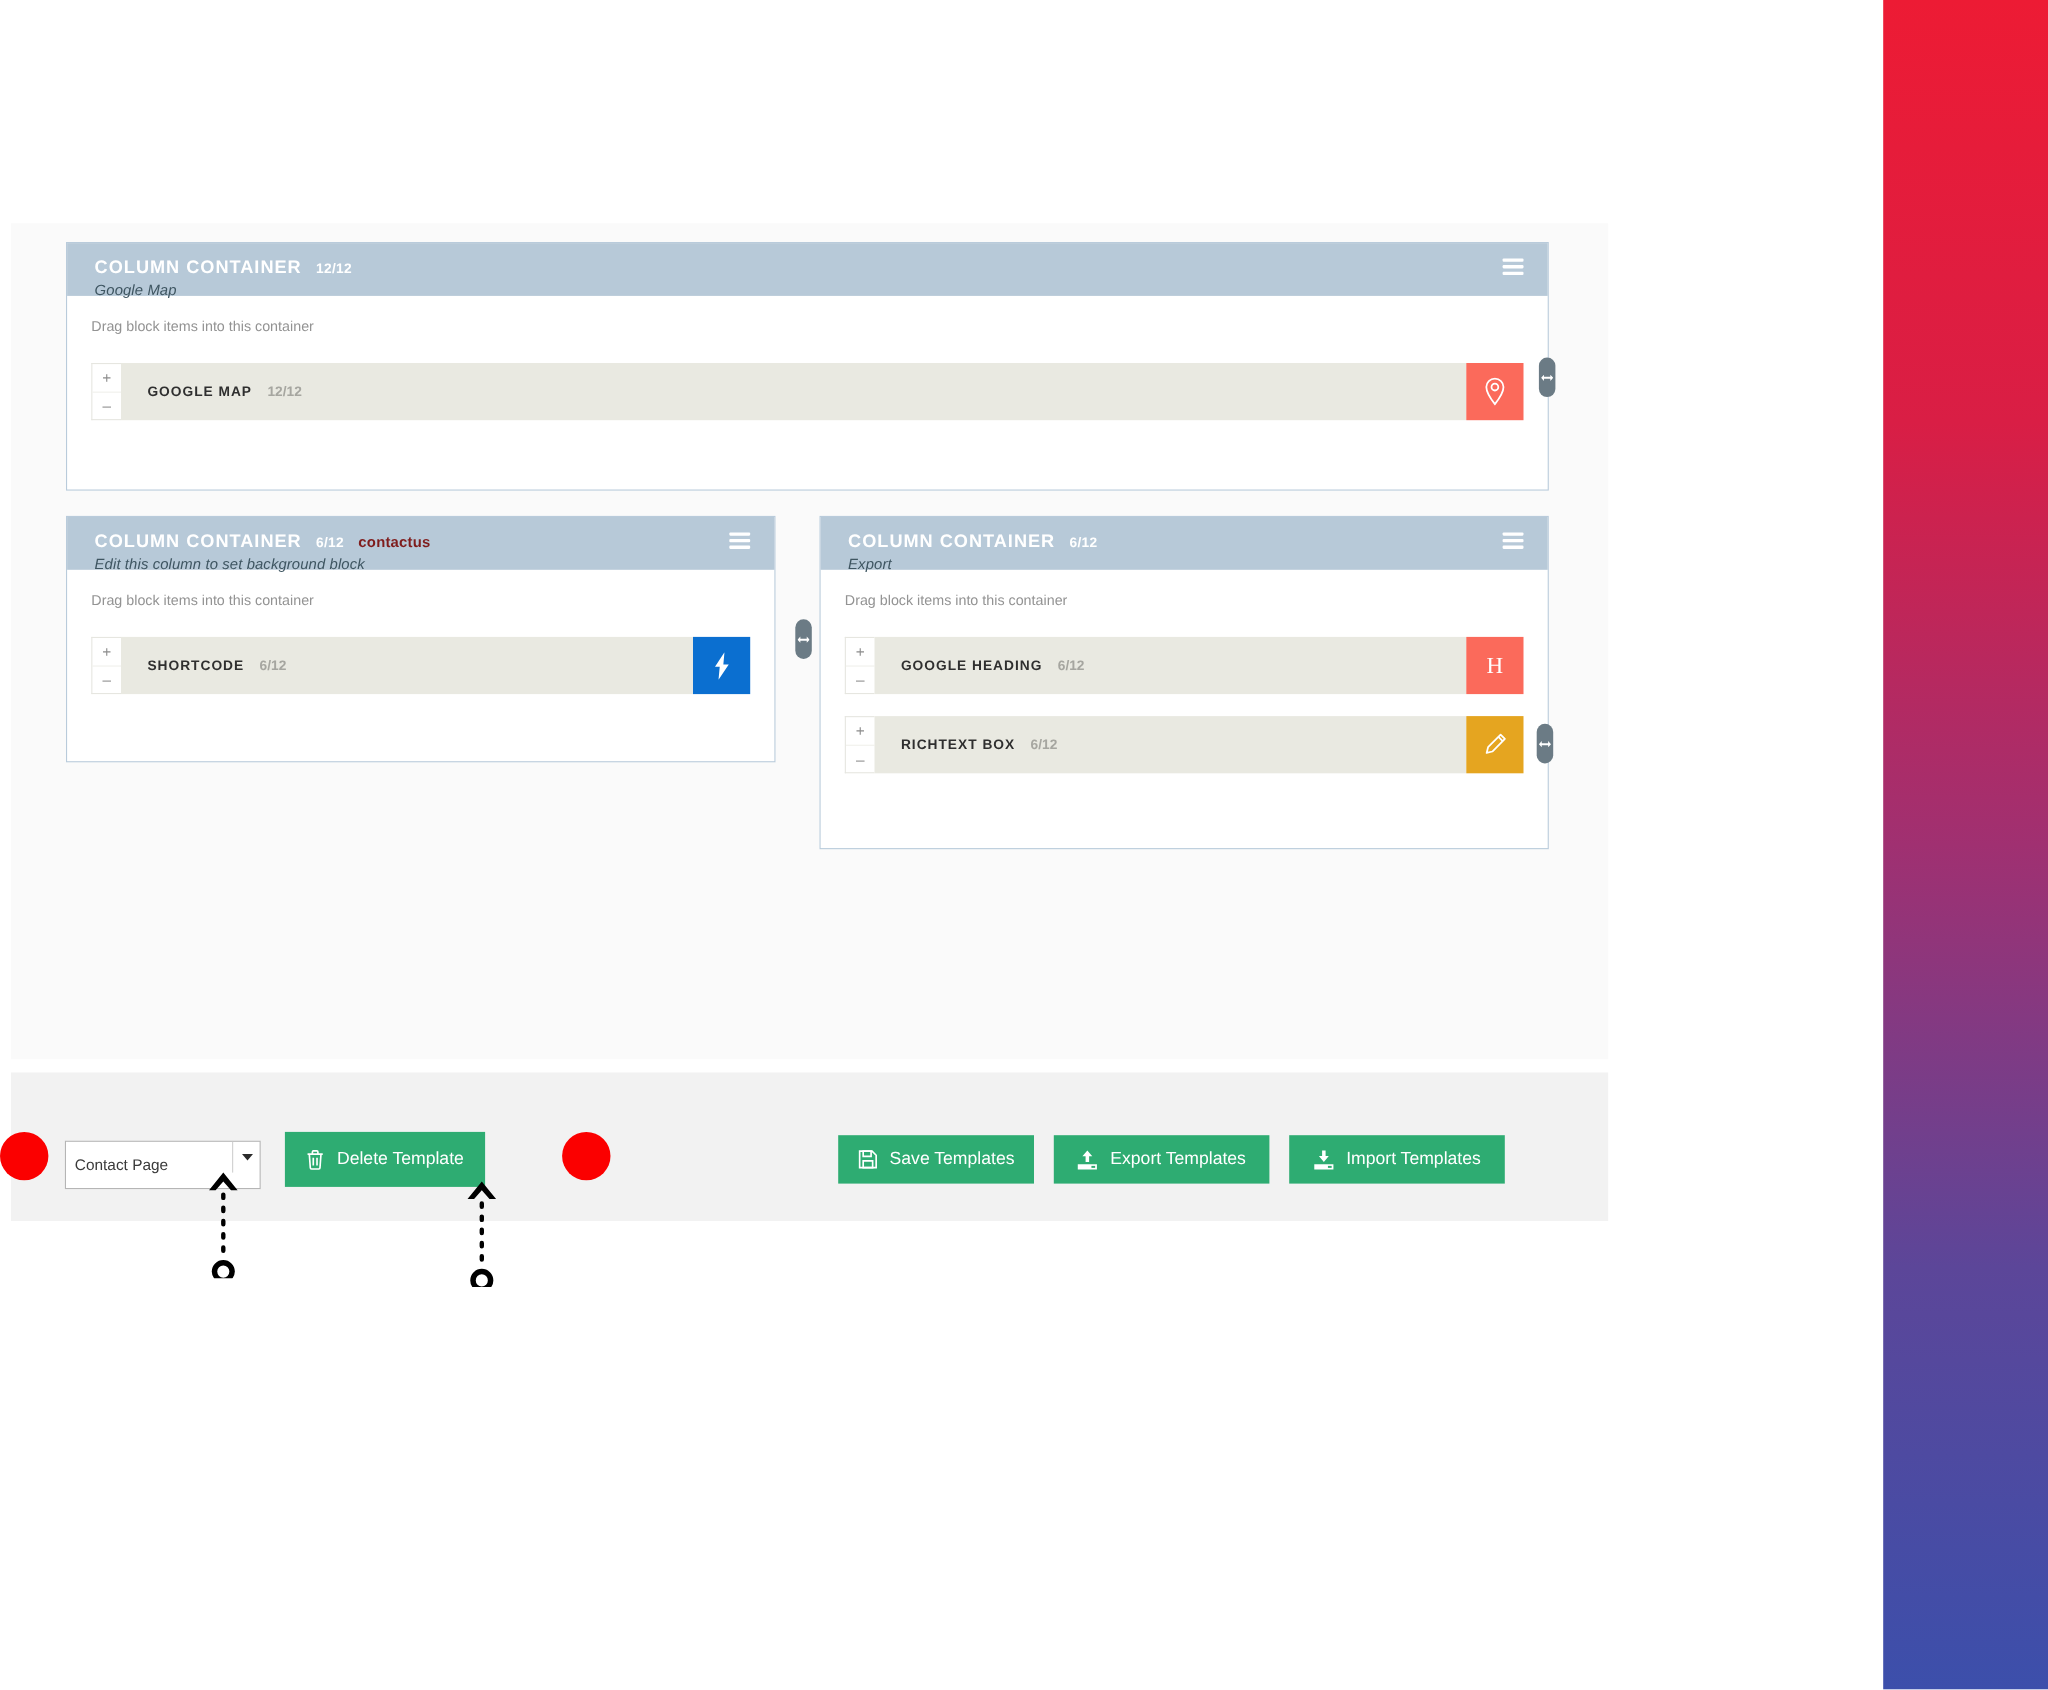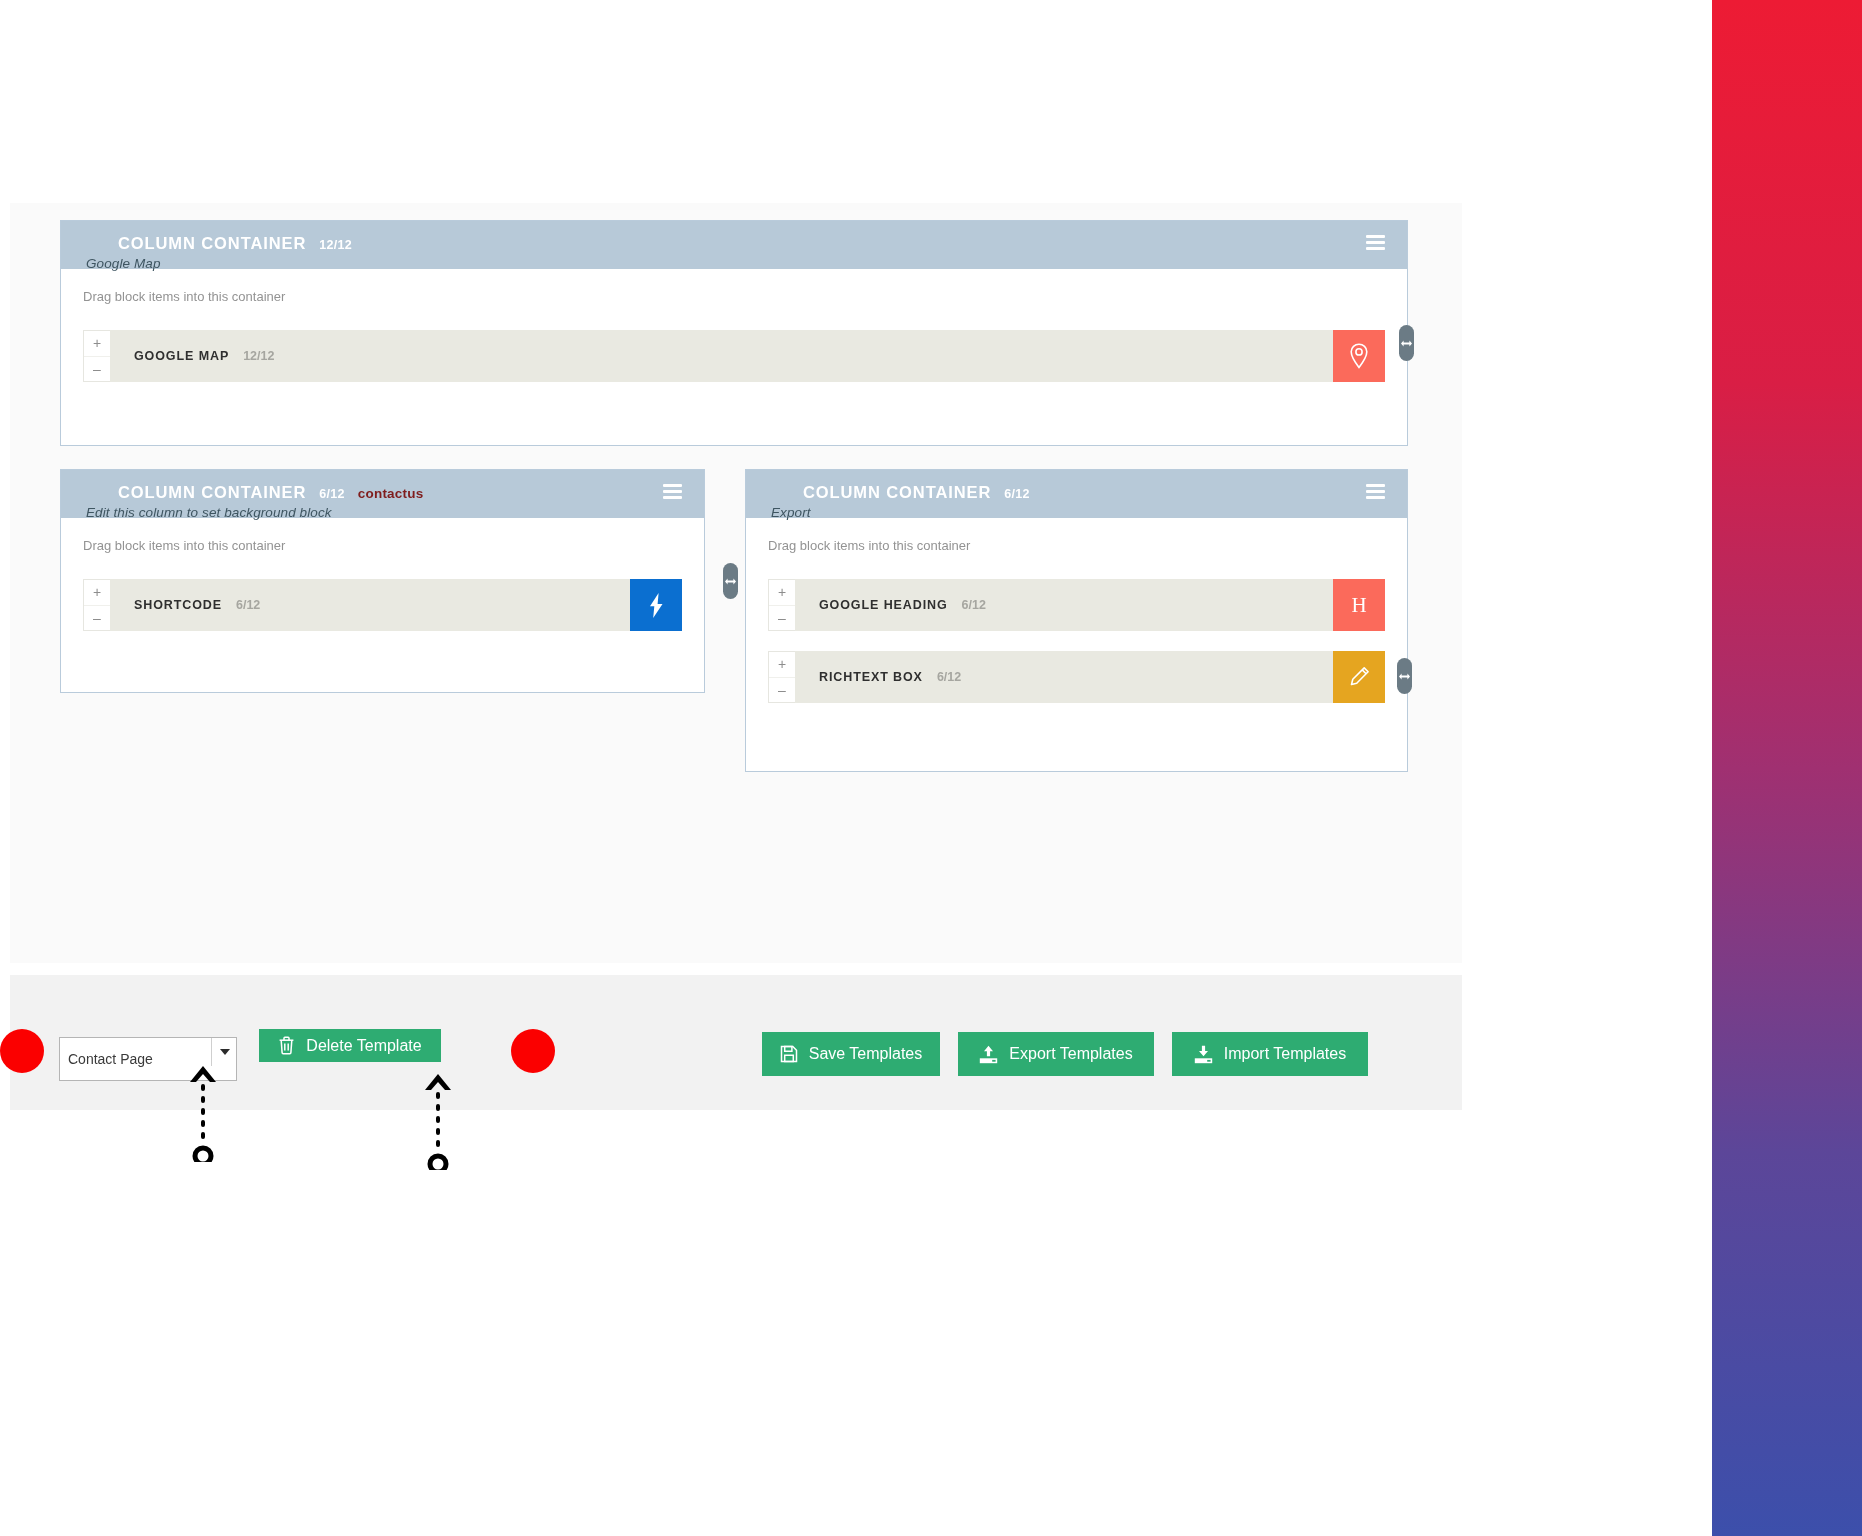--- a/index.html
+++ b/index.html
@@ -30,21 +30,21 @@
     position: absolute;
     background: #ffffff;
     border: 1px solid #b9cbdb;
   }
   .cc-header {
     background: #b7c9d8;
     padding: 13px 0 11px 25px;
     position: relative;
     height: 48px;
   }
-  .cc-title-row { display: flex; align-items: baseline; gap: 13px; margin-left: 32px; }
+  .cc-title-row { display: flex; align-items: baseline; gap: 13px; }
   .cc-title {
     color: #ffffff;
     font-size: 16.5px;
     font-weight: bold;
     letter-spacing: 0.9px;
   }
   .cc-ratio {
     color: #ffffff;
     font-size: 12.5px;
     font-weight: bold;
@@ -179,21 +179,21 @@
     color: #ffffff;
     border: none;
     display: flex; align-items: center; justify-content: center;
     gap: 11px;
     font-family: "Liberation Sans", sans-serif;
     font-size: 16px;
     cursor: pointer;
     height: 44px;
   }
   .btn svg { display: block; flex: none; }
-  .btn-delete  { left: 249px;  top: 54px;  width: 182px; height: 33px; }
+  .btn-delete  { left: 249px;  top: 54px;  width: 182px; height: 50px; }
   .btn-save    { left: 752px;  top: 57px;  width: 178px; }
   .btn-export  { left: 948px;  top: 57px;  width: 196px; }
   .btn-import  { left: 1162px; top: 57px;  width: 196px; }
 
   
   .marker-dot {
     position: absolute;
     width: 44px; height: 44px;
     border-radius: 50%;
     background: #fb0000;

